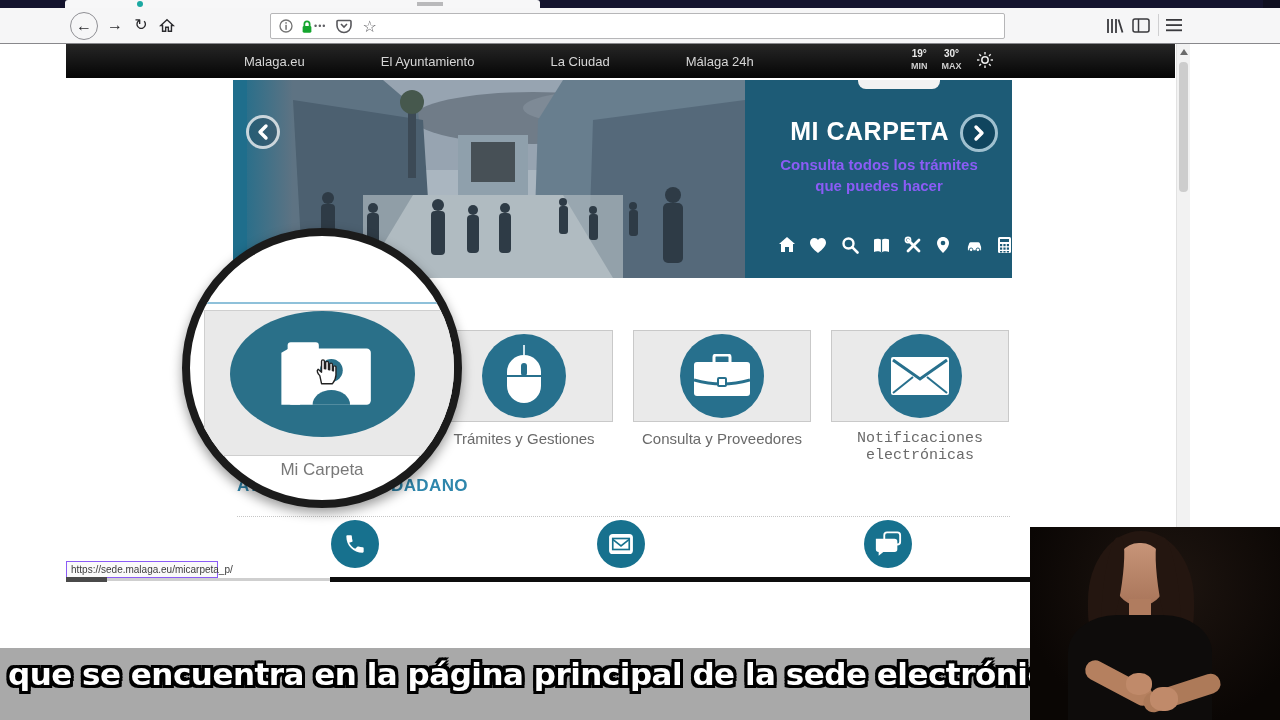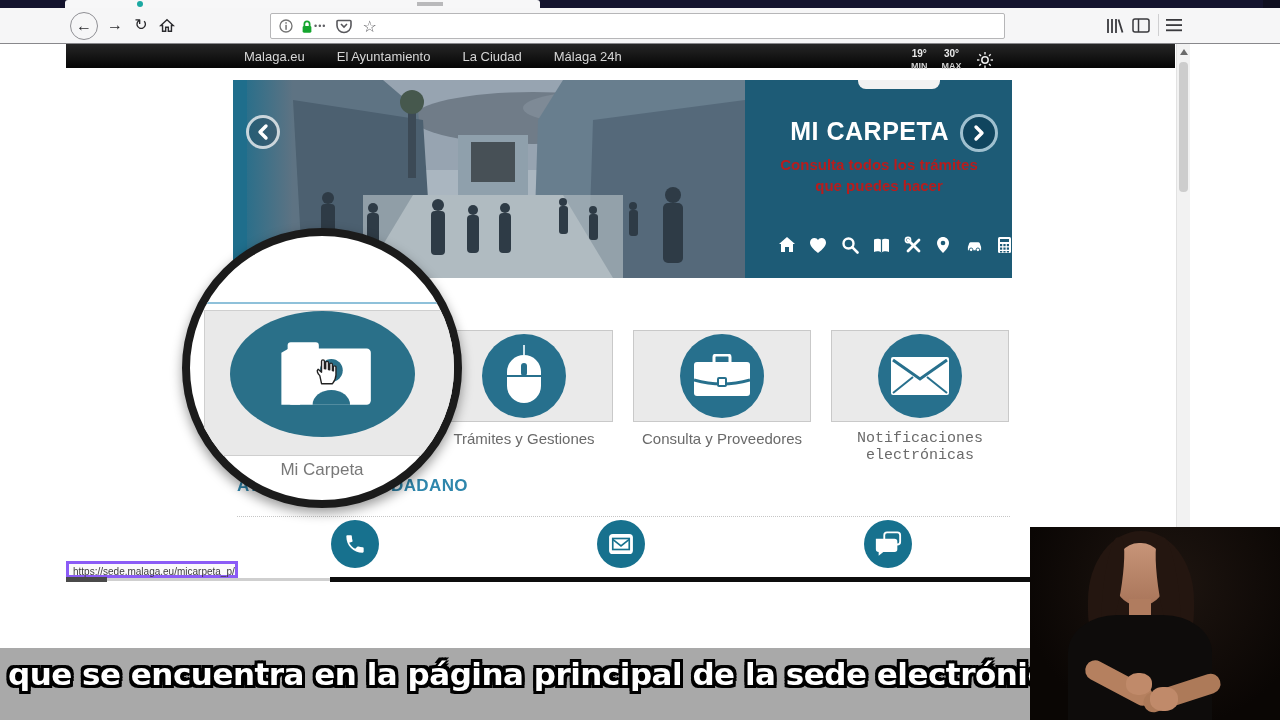--- a/index.html
+++ b/index.html
@@ -18,39 +18,39 @@
   .backbtn{left:70px;border:1px solid #8f8f94;border-radius:50%;background:#f6f6f7;}
   .urlbar{position:absolute;left:270px;top:5px;width:735px;height:26px;background:#fff;
           border:1px solid #b6b6b8;border-radius:2px;box-sizing:border-box;display:flex;align-items:center;}
   .urltext{font-size:13px;color:#2b2b2e;margin-left:6px;flex:1 1 auto;}
   .icn{display:inline-block;vertical-align:middle;}
   .meatballs{font-size:9px;letter-spacing:1px;color:#606065;margin-right:10px;}
   .star{font-size:16px;color:#5a5a5e;margin-right:8px;}
   .sep{position:absolute;left:1158px;top:6px;width:1px;height:22px;background:#cfcfd1;}
 
   
-  .sitenav{left:66px;top:44px;width:1109px;height:24px;background:linear-gradient(#262626,#050505);
-           display:flex;align-items:center;color:#d6d6d6;font-size:13px;}
+  .sitenav{left:66px;top:44px;width:1109px;height:34px;background:linear-gradient(#262626,#050505);
+           display:flex;align-items:center;color:#d6d6d6;font-size:13px;gap:44px;}
   .sitenav .lnk{margin-right:32px;cursor:pointer;}
   .sitenav .lnk:first-child{margin-left:178px;}
   .weather{position:absolute;left:845px;top:4px;display:flex;align-items:center;color:#e9e9e9;}
   .temp{font-size:10px;font-weight:bold;text-align:center;line-height:12px;margin-right:14px;}
   .temp small{font-size:9px;color:#cfcfcf;}
 
   
   .hero{left:233px;top:80px;width:779px;height:198px;overflow:hidden;}
   .hero-photo{position:absolute;left:0;top:0;width:512px;height:198px;}
   .hero-strip{position:absolute;left:0;top:0;width:14px;height:198px;background:#1f6e8c;}
   .hero-fade{position:absolute;left:14px;top:0;width:46px;height:198px;
              background:linear-gradient(90deg,rgba(31,110,140,.8),rgba(31,110,140,0));}
   .hero-panel{position:absolute;left:512px;top:0;width:267px;height:198px;background:#1d5b76;}
   .hero-pill{position:absolute;left:625px;top:-2px;width:82px;height:11px;background:#f2f2f2;border-radius:0 0 8px 8px;}
   .hero-title{position:absolute;left:490px;top:37px;width:226px;text-align:right;color:#fff;
               font-size:25px;font-weight:bold;letter-spacing:.5px;}
-  .hero-sub{position:absolute;left:540px;top:74px;width:212px;text-align:center;color:#b91c1c;
+  .hero-sub{position:absolute;left:540px;top:74px;width:212px;text-align:center;color:#8b5cf6;
             font-size:15px;font-weight:bold;line-height:21px;}
   .chev{position:absolute;border-radius:50%;box-sizing:border-box;display:flex;align-items:center;justify-content:center;cursor:pointer;}
   .chev-left{left:13px;top:35px;width:34px;height:34px;border:3px solid rgba(255,255,255,.75);background:rgba(30,60,80,.35);}
   .chev-right{left:727px;top:34px;width:38px;height:38px;border:3px solid #9fc0cf;background:#10455e;}
   .iconrow{position:absolute;left:545px;top:156px;width:234px;display:flex;justify-content:space-between;align-items:center;}
 
   
   .card{position:absolute;top:330px;width:178px;height:92px;background:#eaeaea;border:1px solid #c9c9c9;
         box-sizing:border-box;display:flex;align-items:center;justify-content:center;cursor:pointer;}
   .ccircle{width:84px;height:84px;border-radius:50%;background:#27708d;display:flex;align-items:center;justify-content:center;}
@@ -66,21 +66,21 @@
   .lens-card{position:absolute;left:14px;top:74px;width:252px;height:146px;background:#e9e9e9;border:1px solid #cfcfcf;box-sizing:border-box;}
   .lens-ellipse{position:absolute;left:40px;top:75px;width:185px;height:126px;border-radius:50%;background:#2a7089;
                 display:flex;align-items:center;justify-content:center;}
   .lens-label{position:absolute;left:0;top:224px;width:264px;text-align:center;font-size:17px;color:#787878;}
 
   
   .contact{position:absolute;top:520px;width:48px;height:48px;border-radius:50%;background:#17718e;
            display:flex;align-items:center;justify-content:center;cursor:pointer;}
 
   
-  .statusbox{left:66px;top:561px;width:172px;height:17px;background:#fafafa;border:3px solid #8b5cf6;
+  .statusbox{left:66px;top:561px;width:152px;height:17px;background:#fafafa;border:1px solid #8b5cf6;
              box-sizing:border-box;font-size:10px;color:#3c3c3c;line-height:15px;padding-left:4px;}
   .bar1{left:66px;top:577px;width:41px;height:5px;background:#4a4a4a;}
   .bar2{left:107px;top:578px;width:223px;height:3px;background:#cfcfcf;}
   .bar3{left:330px;top:577px;width:700px;height:5px;background:#0d0d0d;}
 
   .scrolltrack{left:1176px;top:44px;width:14px;height:534px;background:#f2f2f2;border-left:1px solid #e2e2e2;box-sizing:border-box;}
   .scrollarrow{position:absolute;left:3px;top:5px;width:0;height:0;border-left:4px solid transparent;
                border-right:4px solid transparent;border-bottom:6px solid #6b6b6b;}
   .scrollthumb{position:absolute;left:2px;top:18px;width:9px;height:130px;background:#cdcdcd;border-radius:4px;}
 

